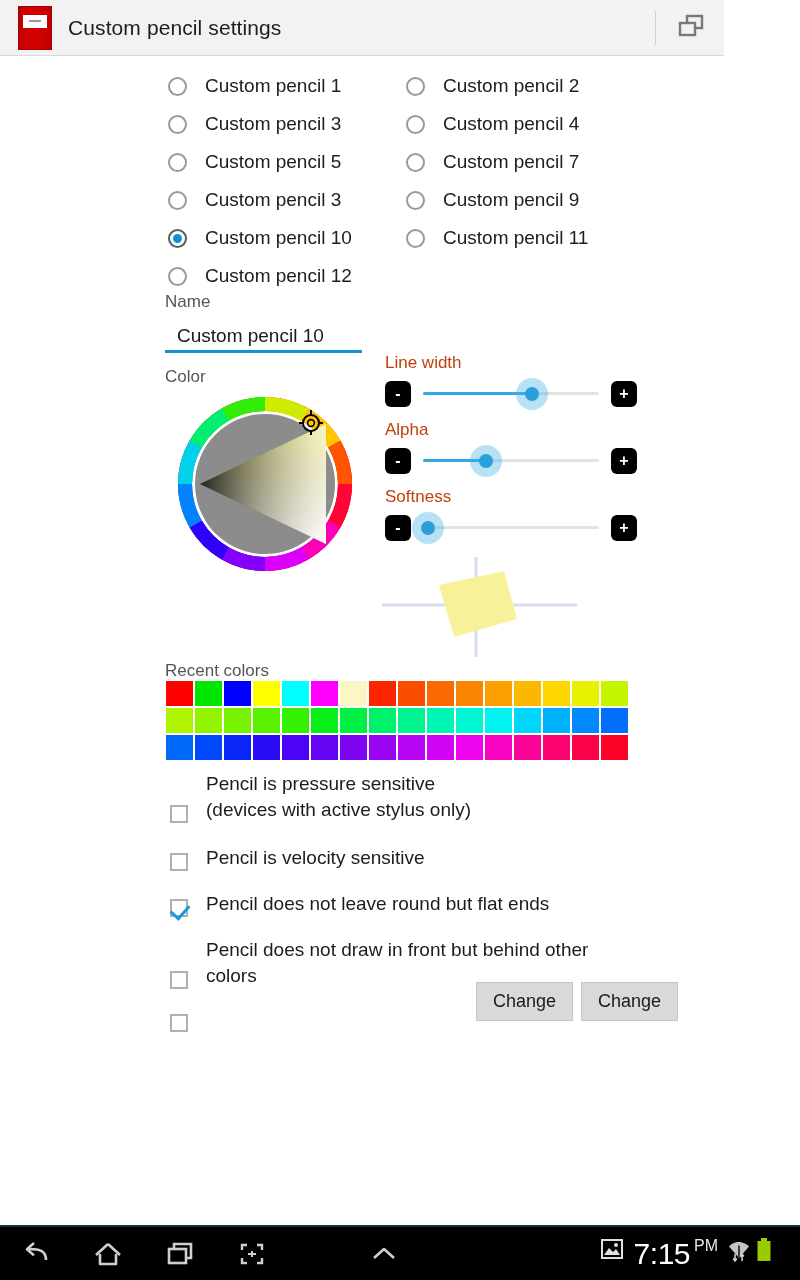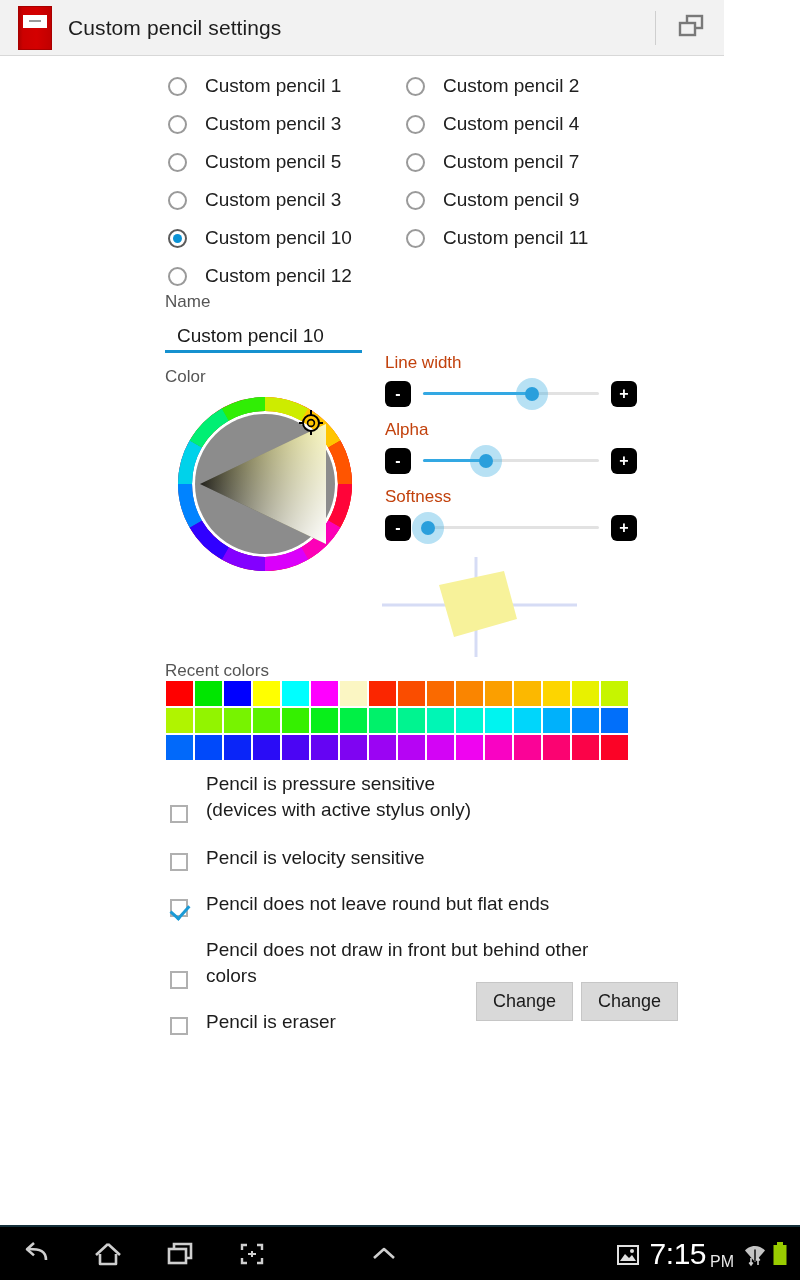--- a/index.html
+++ b/index.html
@@ -167,21 +167,21 @@
     position: absolute; left: 0; top: 1225px; width: 800px; height: 55px;
     background: #000; display: flex; align-items: center;
     border-top: 2px solid #14303a;
   }
   .nav-icons { display: flex; align-items: center; }
   .nav-btn {
     width: 72px; height: 55px; display: flex; align-items: center; justify-content: center;
     cursor: pointer;
   }
   .nav-right {
-    margin-left: auto; display: flex; align-items: flex-end; padding-right: 12px;
+    margin-left: auto; display: flex; align-items: flex-start; padding-right: 28px;
   }
   .clock { color: #fff; font-size: 30px; margin: 0 4px 0 10px; letter-spacing: -.5px; }
   .ampm { color: #e8e8e8; font-size: 16px; margin-right: 10px; }
 </style>
 </head>
 <body>
 
 <div class="titlebar">
   <div class="app-icon">
     <div class="label">
@@ -440,21 +440,20 @@
     <div class="check-row">
       <span class="cbox checked"></span>
       <span class="check-label">Pencil does not leave round but flat ends</span>
     </div>
     <div class="check-row">
       <span class="cbox"></span>
       <span class="check-label">Pencil does not draw in front but behind other colors</span>
     </div>
     <div class="check-row">
       <span class="cbox"></span>
-      <span class="check-label">Pencil is eraser</span>
     </div>
   </div>
 
   <div class="btn-row">
     <button class="btn">Change</button>
     <button class="btn">Change</button>
   </div>
 </div>
 
 <div class="navbar">

